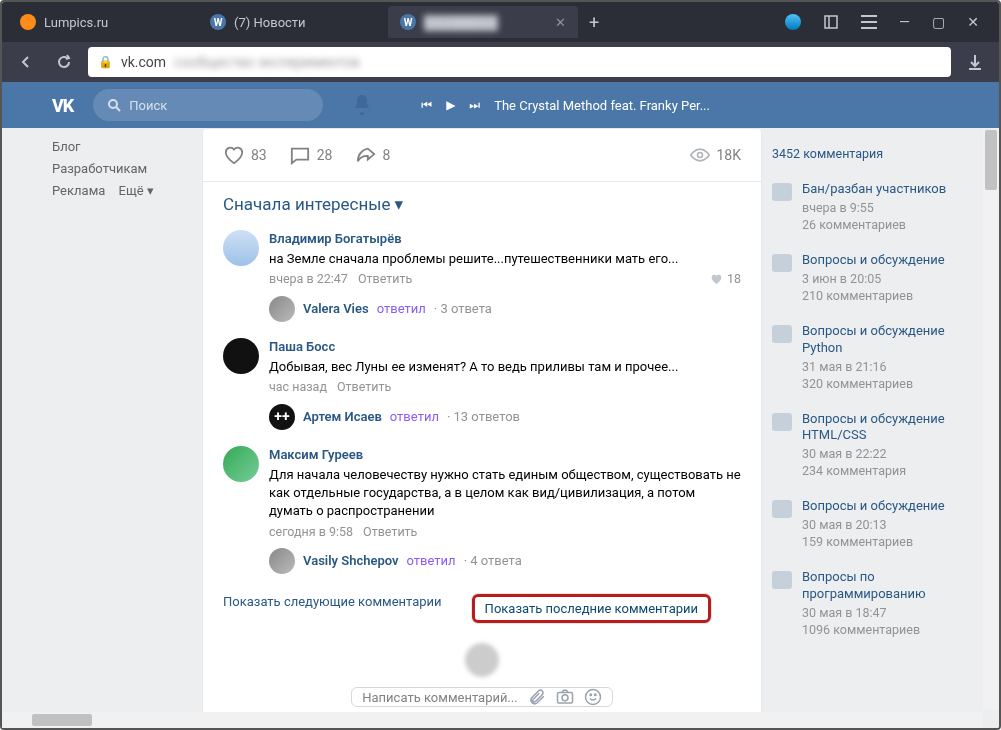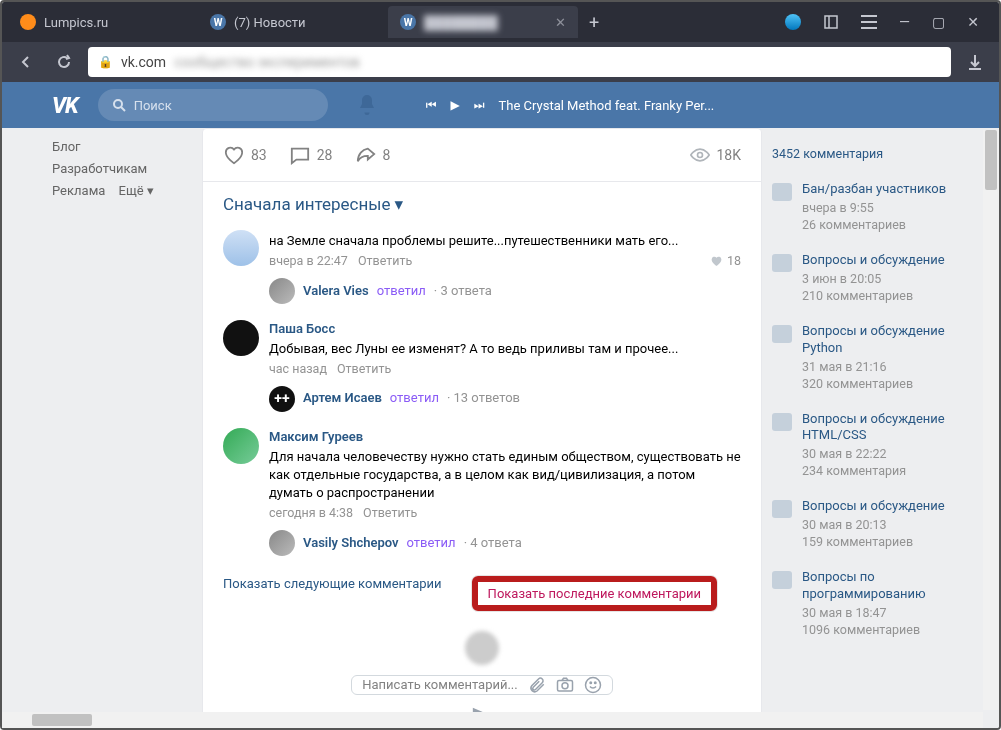--- a/index.html
+++ b/index.html
@@ -17,21 +17,21 @@
 .avatar-dot { width: 16px; height: 16px; border-radius: 50%; background: linear-gradient(#4fc3f7,#0277bd); }
 
 .addr-bar { height: 40px; background: #3b3e4a; display: flex; align-items: center; padding: 0 10px; gap: 10px; }
 .nav-btn { width: 28px; height: 28px; display: flex; align-items: center; justify-content: center; color: #c5c7d0; }
 .url-box { flex: 1; height: 30px; background: #fff; border-radius: 4px; display: flex; align-items: center; padding: 0 10px; gap: 8px; font-size: 14px; color: #444; }
 .lock { color: #888; font-size: 12px; }
 .url-blur { filter: blur(3px); color: #999; }
 
 
 .vk-header { height: 46px; background: #4a76a8; display: flex; align-items: center; padding: 0 0 0 50px; gap: 20px; color: #fff; }
-.vk-logo { font-weight: 800; font-size: 22px; letter-spacing: -1px; font-style: italic; }
+.vk-logo { font-weight: 800; font-size: 18px; letter-spacing: -1px; }
 .search-box { width: 230px; height: 32px; background: rgba(255,255,255,.15); border-radius: 16px; display: flex; align-items: center; padding: 0 14px; gap: 8px; font-size: 13px; color: #d6e0ed; }
 .audio-controls { display: flex; align-items: center; gap: 14px; font-size: 12px; margin-left: 30px; }
 .track { font-size: 13px; }
 .bell { margin-left: 10px; }
 
 
 .content-row { display: flex; height: calc(730px - 40px - 40px - 46px); background: #edeef0; padding: 0 0 0 0; }
 .left-nav { width: 200px; padding: 8px 10px 8px 50px; font-size: 13px; color: #656565; }
 .left-nav a { color: #656565; display: inline-block; margin-right: 10px; line-height: 22px; }
 
@@ -57,21 +57,21 @@
 .meta { color: #939393; font-size: 12.5px; display: flex; gap: 10px; align-items: flex-end; }
 .meta a { color: #939393; }
 .likes { margin-left: auto; display: flex; align-items: center; gap: 4px; color: #939393; }
 .reply-thread { display: flex; gap: 8px; align-items: center; margin-top: 8px; font-size: 13px; }
 .reply-thread .who { color: #2a5885; font-weight: 600; }
 .reply-thread .act { color: #8b5cf6; }
 .reply-thread .cnt { color: #939393; }
 
 .show-more-row { display: flex; gap: 30px; padding: 14px 20px 10px; font-size: 13px; }
 .show-next { color: #2a5885; }
-.show-last { color: #be185d; padding: 4px 10px; border: 6px solid #b91c1c; border-radius: 6px; box-shadow: 0 0 0 1px rgba(0,0,0,.1); text-align: center; }
+.show-last { color: #0c4a6e; padding: 4px 10px; border: 3px solid #b91c1c; border-radius: 6px; box-shadow: 0 0 0 1px rgba(0,0,0,.1); text-align: center; }
 
 .reply-input-row { display: flex; align-items: center; gap: 10px; padding: 10px 20px 0; flex-direction: column; }
 .reply-input { flex: 1; height: 36px; border: 1px solid #d3d9de; border-radius: 6px; display: flex; align-items: center; padding: 0 10px; color: #828282; font-size: 13px; gap: 10px; }
 .reply-input .icons { margin-left: auto; display: flex; gap: 10px; color: #99a2ad; }
 .send-btn { color: #99a2ad; font-size: 18px; }
 .my-avatar { width: 34px; height: 34px; border-radius: 50%; background: #ccc; filter: blur(2px); }
 
 
 .right-col { flex: 1; padding: 0 10px 0 0; font-size: 13px; overflow: hidden; }
 .topic { display: flex; gap: 10px; padding: 8px 0 12px; }
@@ -217,20 +217,21 @@
     <div class="sort">
       <span>Сначала интересные</span>
       <span>▾</span>
     </div>
 
     <div class="comments">
 
       <div class="comment">
         <div class="avatar sil"></div>
         <div class="cbody">
+          <div class="author">Владимир Богатырёв</div>
           <div class="ctext">на Земле сначала проблемы решите...путешественники мать его...</div>
           <div class="meta">
             <span>вчера в 22:47</span>
             <a>Ответить</a>
             <span class="likes">
               <svg width="13" height="12" viewBox="0 0 24 22" fill="#c1c7cd">
                   <path d="M12 20s-9-5.5-9-12a5 5 0 0 1 9-3 5 5 0 0 1 9 3c0 6.5-9 12-9 12z"></path>
                 </svg>
               <span>18</span>
             </span>
@@ -261,21 +262,21 @@
           </div>
         </div>
       </div>
 
       <div class="comment">
         <div class="avatar photo2"></div>
         <div class="cbody">
           <div class="author">Максим Гуреев</div>
           <div class="ctext">Для начала человечеству нужно стать единым обществом, существовать не как отдельные государства, а в целом как вид/цивилизация, а потом думать о распространении</div>
           <div class="meta">
-            <span>сегодня в 4:38</span>
+            <span>сегодня в 9:58</span>
             <a>Ответить</a>
           </div>
           <div class="reply-thread">
             <div class="avatar small photo1"></div>
             <span class="who">Vasily Shchepov</span>
             <span class="act">ответил</span>
             <span class="cnt">· <span>4 ответа</span></span>
           </div>
         </div>
       </div>

